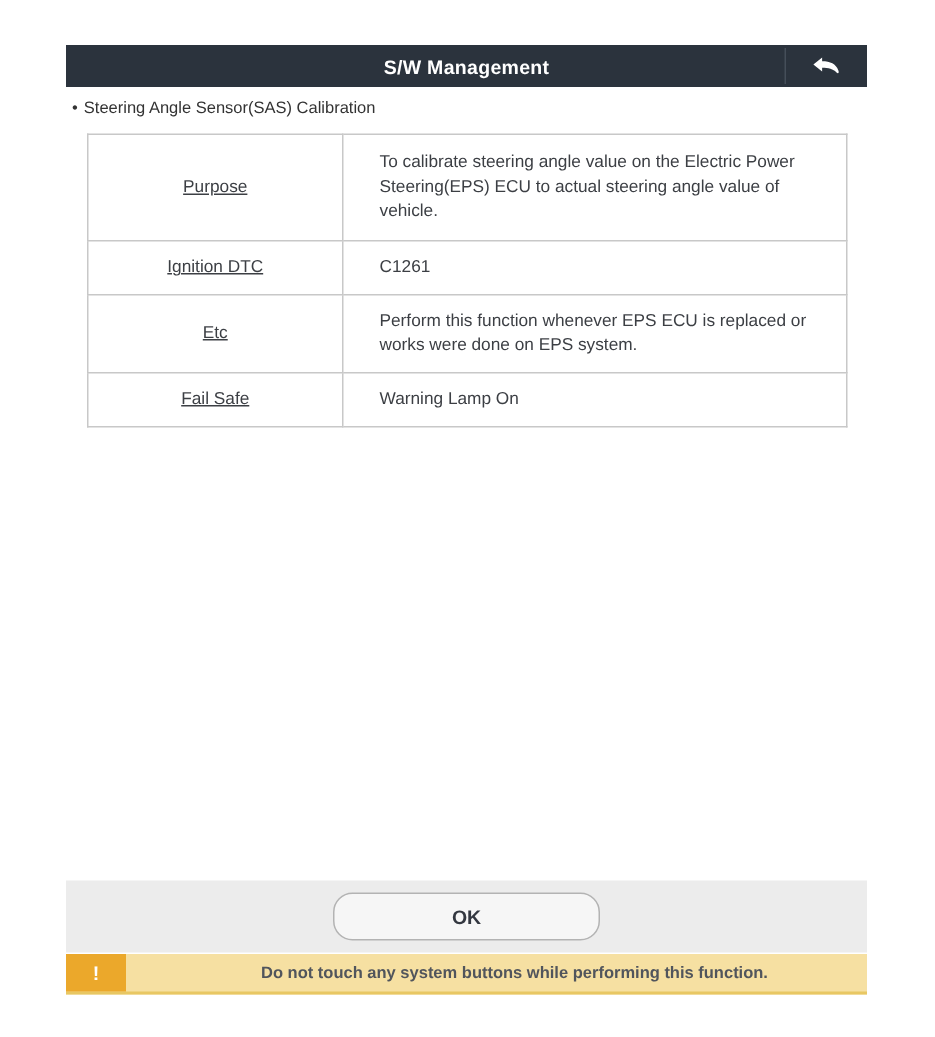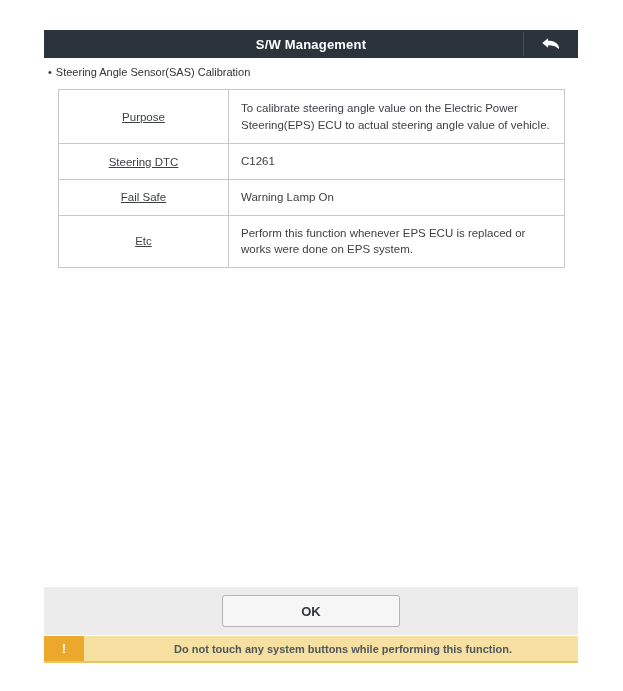--- a/index.html
+++ b/index.html
@@ -57,39 +57,39 @@
     vertical-align: middle;
   }
   .info-table td.cell-label {
     width: 153px;
     text-align: center;
     padding: 9px 8px;
     line-height: 1.4;
     text-decoration: underline;
   }
   .info-table td.cell-value {
-    padding: 9px 12px;
+    padding: 9px 24px;
     line-height: 1.45;
     white-space: pre-line;
   }
   .info-table tr.highlight td { color: #dd7430; }
   .info-table tr.row-tall td.cell-value { padding-top: 10px; padding-bottom: 10px; }
 
   
   .footer-band {
     position: absolute; left: 44px; top: 587px;
     width: 534px; height: 48px;
     background: #ececec;
     display: flex; align-items: center; justify-content: center;
   }
   .ok-button {
     width: 178px; height: 32px;
     background: #f6f6f6;
     border: 1px solid #b3b3b3;
-    border-radius: 3px;
+    border-radius: 13px;
     font-family: "Liberation Sans", sans-serif;
     font-size: 13px; font-weight: bold; color: #333740;
     cursor: pointer;
   }
 
   
   .notice-bar {
     position: absolute; left: 44px; top: 636px;
     width: 534px; height: 27px;
     background: #f6e0a2;
@@ -130,30 +130,30 @@
   <span class="bullet">•</span><span>Steering Angle Sensor(SAS) Calibration</span>
 </div>
 
 <table class="info-table">
   <tbody>
     <tr class="row-tall">
       <td class="cell-label">Purpose</td>
       <td class="cell-value">To calibrate steering angle value on the Electric Power Steering(EPS) ECU to actual steering angle value of vehicle.</td>
     </tr>
     <tr>
-      <td class="cell-label">Steering DTC</td>
+      <td class="cell-label">Ignition DTC</td>
       <td class="cell-value">C1261</td>
+    </tr>
+    <tr>
+      <td class="cell-label">Etc</td>
+      <td class="cell-value">Perform this function whenever EPS ECU is replaced or works were done on EPS system.</td>
     </tr>
     <tr>
       <td class="cell-label">Fail Safe</td>
       <td class="cell-value">Warning Lamp On</td>
-    </tr>
-    <tr>
-      <td class="cell-label">Etc</td>
-      <td class="cell-value">Perform this function whenever EPS ECU is replaced or works were done on EPS system.</td>
     </tr>
   </tbody>
 </table>
 
 <div class="footer-band">
   <button class="ok-button">OK</button>
 </div>
 
 <div class="notice-bar">
   <div class="notice-icon">!</div>

